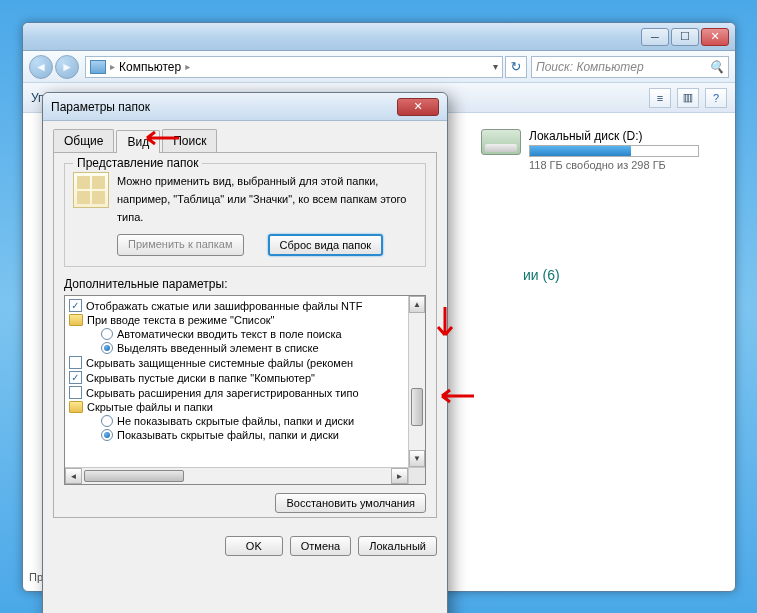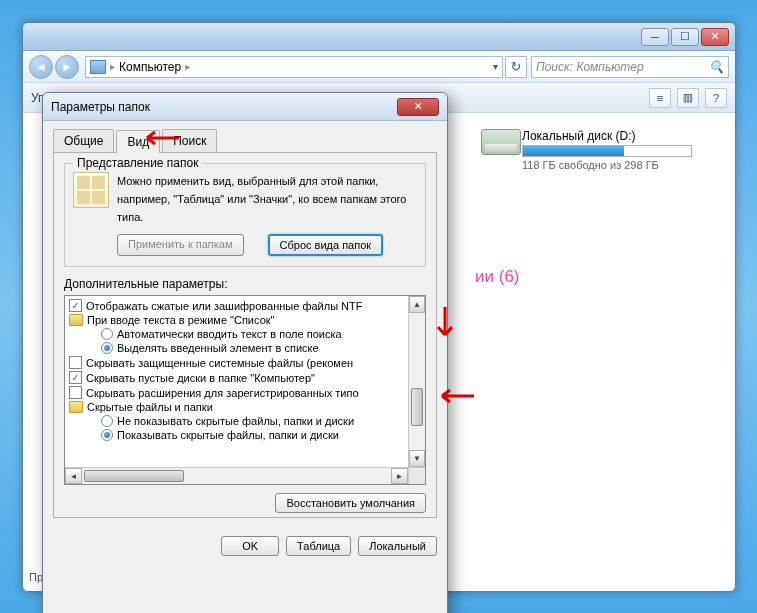--- a/index.html
+++ b/index.html
@@ -42,31 +42,31 @@
 .toolbar { height: 30px; background: linear-gradient(180deg,#f4f8fc,#dee8f4);
   border-bottom: 1px solid #c4d4e4; display: flex; align-items: center; padding: 0 8px; gap: 12px;
   font-size: 12px; color: #1a3a5a; }
 .tool-right { margin-left: auto; display: flex; gap: 6px; }
 .tinybtn { width: 22px; height: 20px; border: 1px solid #b8c8d8; background: linear-gradient(180deg,#fff,#e8f0f8);
   display: flex; align-items: center; justify-content: center; font-size: 11px; }
 
 .content { position: absolute; left: 0; top: 92px; right: 0; bottom: 28px; background: #fff;
   padding: 8px 12px; font-size: 12px; color: #222; }
 .disk-group { margin-left: 440px; }
-.disk { display: flex; gap: 1px; align-items: flex-start; padding: 6px; }
+.disk { display: flex; gap: 8px; align-items: flex-start; padding: 6px; }
 .disk-icon { width: 40px; height: 26px; background: linear-gradient(180deg,#d8e8d8,#a8c8a8);
   border: 1px solid #889888; border-radius: 3px; position: relative; }
 .disk-icon::after { content:""; position:absolute; left:3px; right:3px; top:14px; height:8px;
   background: linear-gradient(180deg,#f0f0f0,#c8c8c8); border-radius:2px; }
 .disk-info { font-size: 12px; }
 .disk-name { color: #000; margin-bottom: 2px; }
 .disk-bar { width: 170px; height: 12px; border: 1px solid #b0b0b0; background: #fff; margin-bottom: 2px; }
 .disk-fill { height: 100%; background: linear-gradient(180deg,#5ab4f0,#2a84c8); }
 .disk-free { color: #666; font-size: 11px; }
-.heading-frag { margin-top: 90px; color: #ec4899; font-size: 17px; }
+.heading-frag { margin-top: 90px; color: #0f766e; font-size: 14px; margin-left: 48px; }
 
 .statusbar { position: absolute; left: 6px; right: 6px; bottom: 4px; height: 20px;
   font-size: 11px; color: #555; display: flex; align-items: center; gap: 6px; }
 
 
 .dialog { position: absolute; left: 42px; top: 92px; width: 406px; height: 588px;
   background: #f0f0f0; border: 1px solid #6a7888; border-radius: 6px;
   box-shadow: 4px 4px 16px rgba(0,0,0,.4); }
 .dlg-title { height: 28px; background: linear-gradient(180deg,#eaf2fa,#c8dcef);
   border-bottom: 1px solid #a8bcd0; border-radius: 6px 6px 0 0; display: flex; align-items: center;
@@ -272,21 +272,21 @@
         <div class="corner"></div>
       </div>
 
       <div class="restore-row">
         <span class="btn">Восстановить умолчания</span>
       </div>
     </div>
   </div>
   <div class="dlg-buttons">
     <span class="btn" style="padding:3px 20px">OK</span>
-    <span class="btn">Таблица</span>
+    <span class="btn">Отмена</span>
     <span class="btn">Локальный</span>
   </div>
 </div>
 
 <div class="arrow-red" style="left:139px; top:129px">
   <svg width="46" height="18">
       <path d="M8 9 L40 9 M8 9 L16 3 M8 9 L16 15" stroke="#e00000" stroke-width="3" fill="none"></path>
     </svg>
 </div>
 <div class="arrow-red" style="left:433px; top:303px">

